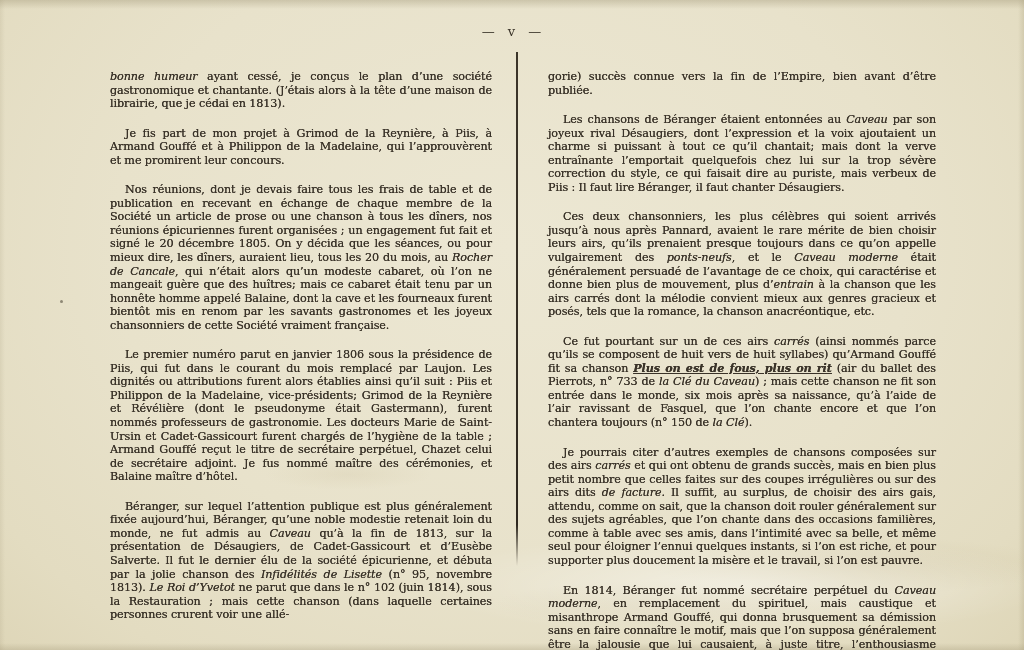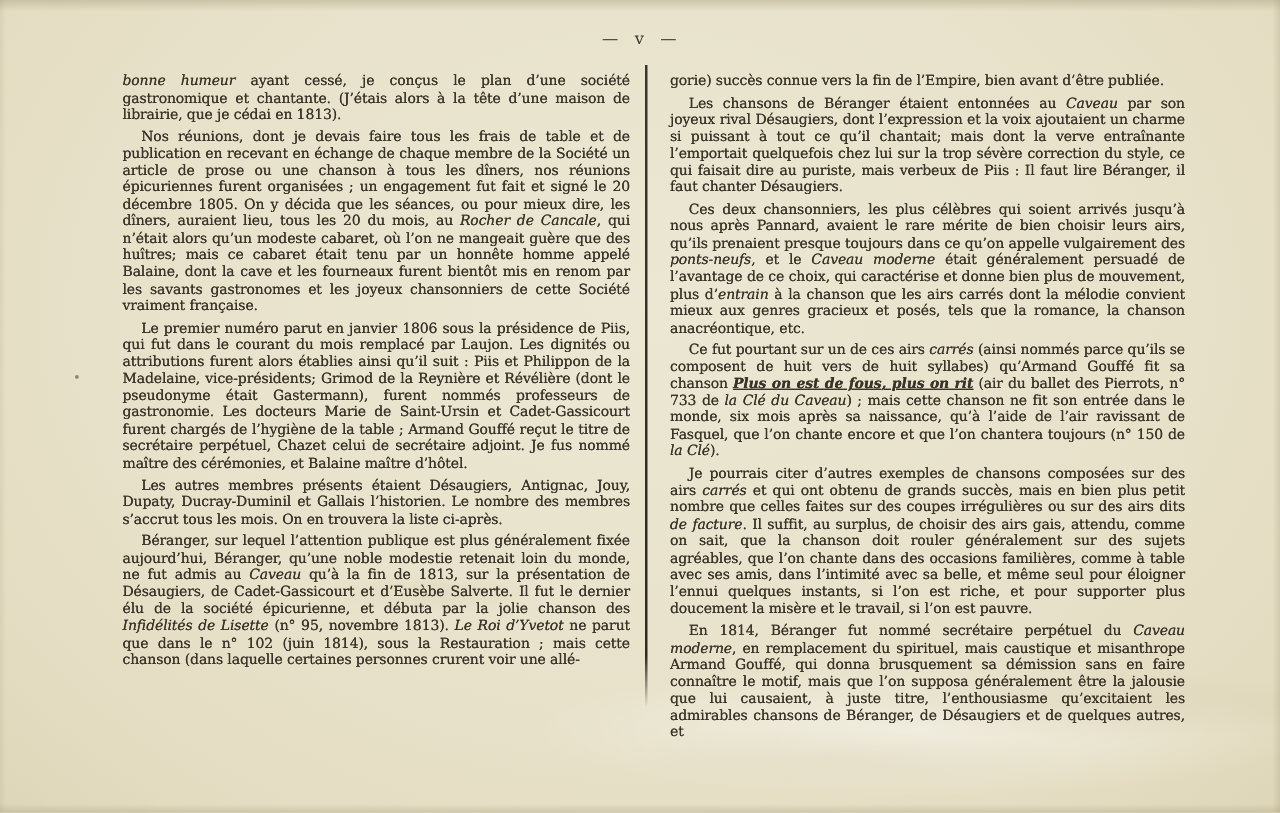--- a/index.html
+++ b/index.html
@@ -33,41 +33,41 @@
   }
   .col{
     position:absolute;top:54px;
     text-align:justify;
     font-size:11.2px;line-height:13.55px;
     letter-spacing:-0.1px;
     text-shadow:0 0 0.35px currentColor;
   }
   #col-left{left:94px;width:414px;}
   #col-right{left:532px;width:420px;}
-  .para{margin:4px;}
+  .para{margin:16px;}
   .para.indent{text-indent:15px;}
   .it{font-style:italic;}
   .bd{font-weight:bold;text-decoration:underline;}
   .speck{
     position:absolute;left:60px;top:300px;width:3px;height:3px;border-radius:50%;
     background:rgba(70,62,48,0.55);
   }
 </style>
 </head>
 <body>
 
 <div class="page" style="color: rgb(58, 51, 41);">
   <div class="header">— v —</div>
   <div class="divider"></div>
   <div class="speck"></div>
   <div class="col" id="col-left">
       <p class="para"><span class="it">bonne humeur</span><span> ayant cessé, je conçus le plan d’une société gastronomique et chantante. (J’étais alors à la tête d’une maison de librairie, que je cédai en 1813).</span></p>
+      <p class="para indent"><span>Je fis part de mon projet à Grimod de la Reynière, à Piis, à Armand Gouffé et à Philippon de la Madelaine, qui l’approuvèrent et me promirent leur concours.</span></p>
       <p class="para indent"><span>Nos réunions, dont je devais faire tous les frais de table et de publication en recevant en échange de chaque membre de la Société un article de prose ou une chanson à tous les dîners, nos réunions épicuriennes furent organisées ; un engagement fut fait et signé le 20 décembre 1805. On y décida que les séances, ou pour mieux dire, les dîners, auraient lieu, tous les 20 du mois, au </span><span class="it">Rocher de Cancale</span><span>, qui n’était alors qu’un modeste cabaret, où l’on ne mangeait guère que des huîtres; mais ce cabaret était tenu par un honnête homme appelé Balaine, dont la cave et les fourneaux furent bientôt mis en renom par les savants gastronomes et les joyeux chansonniers de cette Société vraiment française.</span></p>
       <p class="para indent"><span>Le premier numéro parut en janvier 1806 sous la présidence de Piis, qui fut dans le courant du mois remplacé par Laujon. Les dignités ou attributions furent alors établies ainsi qu’il suit : Piis et Philippon de la Madelaine, vice-présidents; Grimod de la Reynière et Révélière (dont le pseudonyme était Gastermann), furent nommés professeurs de gastronomie. Les docteurs Marie de Saint-Ursin et Cadet-Gassicourt furent chargés de l’hygiène de la table ; Armand Gouffé reçut le titre de secrétaire perpétuel, Chazet celui de secrétaire adjoint. Je fus nommé maître des cérémonies, et Balaine maître d’hôtel.</span></p>
-      <p class="para indent"><span>Les autres membres présents étaient Désaugiers, Antignac, Jouy, Dupaty, Ducray-Duminil et Gallais l’historien. Le nombre des membres s’accrut tous les mois. On en trouvera la liste ci-après.</span></p>
       <p class="para indent"><span>Béranger, sur lequel l’attention publique est plus généralement fixée aujourd’hui, Béranger, qu’une noble modestie retenait loin du monde, ne fut admis au </span><span class="it">Caveau</span><span> qu’à la fin de 1813, sur la présentation de Désaugiers, de Cadet-Gassicourt et d’Eusèbe Salverte. Il fut le dernier élu de la société épicurienne, et débuta par la jolie chanson des </span><span class="it">Infidélités de Lisette</span><span> (n° 95, novembre 1813). </span><span class="it">Le Roi d’Yvetot</span><span> ne parut que dans le n° 102 (juin 1814), sous la Restauration ; mais cette chanson (dans laquelle certaines personnes crurent voir une allé-</span></p>
     </div>
   <div class="col" id="col-right">
       <p class="para"><span>gorie) succès connue vers la fin de l’Empire, bien avant d’être publiée.</span></p>
       <p class="para indent"><span>Les chansons de Béranger étaient entonnées au </span><span class="it">Caveau</span><span> par son joyeux rival Désaugiers, dont l’expression et la voix ajoutaient un charme si puissant à tout ce qu’il chantait; mais dont la verve entraînante l’emportait quelquefois chez lui sur la trop sévère correction du style, ce qui faisait dire au puriste, mais verbeux de Piis : Il faut lire Béranger, il faut chanter Désaugiers.</span></p>
       <p class="para indent"><span>Ces deux chansonniers, les plus célèbres qui soient arrivés jusqu’à nous après Pannard, avaient le rare mérite de bien choisir leurs airs, qu’ils prenaient presque toujours dans ce qu’on appelle vulgairement des </span><span class="it">ponts-neufs</span><span>, et le </span><span class="it">Caveau moderne</span><span> était généralement persuadé de l’avantage de ce choix, qui caractérise et donne bien plus de mouvement, plus d’</span><span class="it">entrain</span><span> à la chanson que les airs carrés dont la mélodie convient mieux aux genres gracieux et posés, tels que la romance, la chanson anacréontique, etc.</span></p>
       <p class="para indent"><span>Ce fut pourtant sur un de ces airs </span><span class="it">carrés</span><span> (ainsi nommés parce qu’ils se composent de huit vers de huit syllabes) qu’Armand Gouffé fit sa chanson </span><span class="it bd">Plus on est de fous, plus on rit</span><span> (air du ballet des Pierrots, n° 733 de </span><span class="it">la Clé du Caveau</span><span>) ; mais cette chanson ne fit son entrée dans le monde, six mois après sa naissance, qu’à l’aide de l’air ravissant de Fasquel, que l’on chante encore et que l’on chantera toujours (n° 150 de </span><span class="it">la Clé</span><span>).</span></p>
       <p class="para indent"><span>Je pourrais citer d’autres exemples de chansons composées sur des airs </span><span class="it">carrés</span><span> et qui ont obtenu de grands succès, mais en bien plus petit nombre que celles faites sur des coupes irrégulières ou sur des airs dits </span><span class="it">de facture</span><span>. Il suffit, au surplus, de choisir des airs gais, attendu, comme on sait, que la chanson doit rouler généralement sur des sujets agréables, que l’on chante dans des occasions familières, comme à table avec ses amis, dans l’intimité avec sa belle, et même seul pour éloigner l’ennui quelques instants, si l’on est riche, et pour supporter plus doucement la misère et le travail, si l’on est pauvre.</span></p>
       <p class="para indent"><span>En 1814, Béranger fut nommé secrétaire perpétuel du </span><span class="it">Caveau moderne</span><span>, en remplacement du spirituel, mais caustique et misanthrope Armand Gouffé, qui donna brusquement sa démission sans en faire connaître le motif, mais que l’on supposa généralement être la jalousie que lui causaient, à juste titre, l’enthousiasme qu’excitaient les admirables chansons de Béranger, de Désaugiers et de quelques autres, et</span></p>
     </div>

